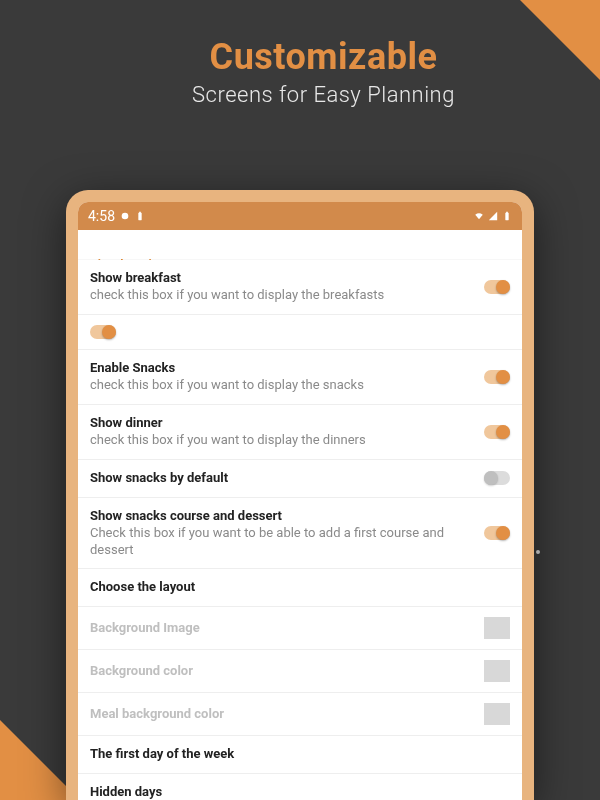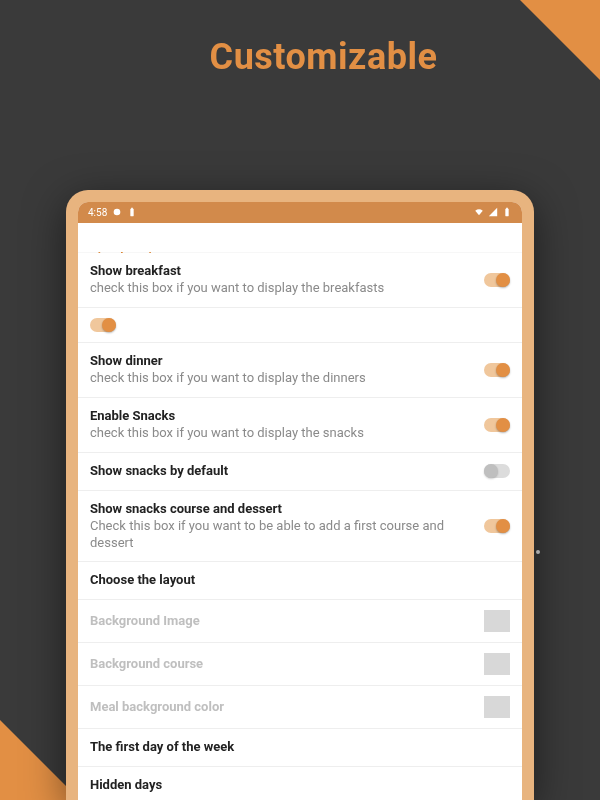--- a/index.html
+++ b/index.html
@@ -56,28 +56,28 @@
   .screen {
     width: 100%;
     height: 100%;
     background: #f6f6f6;
     border-radius: 10px 10px 0 0;
     overflow: hidden;
     display: flex;
     flex-direction: column;
   }
   .statusbar {
-    height: 21px;
+    height: 28px;
     background: #d28a4b;
     display: flex;
     align-items: center;
     justify-content: space-between;
     padding: 0 10px;
     color: #fff;
-    font-size: 10px;
+    font-size: 14px;
   }
   .status-left { display: flex; align-items: center; gap: 5px; }
   .status-right { display: flex; align-items: center; gap: 4px; }
   .appbar {
     height: 30px;
     background: #fff;
     display: flex;
     align-items: center;
     padding: 0 12px;
     border-bottom: 1px solid rgba(0,0,0,0.03);
@@ -148,20 +148,21 @@
   }
 </style>
 </head>
 <body>
 
 <div class="corner-tr"></div>
 <div class="corner-bl"></div>
 
 <div class="promo">
   <div class="promo-title">Customizable</div>
+  <div class="promo-sub">Screens for Easy Planning</div>
 </div>
 
 <div class="tablet">
   <div class="screen">
 
     <div class="statusbar">
       <div class="status-left">
         <span>4:58</span>
         <span>
           <svg class="icon-svg" viewBox="0 0 24 24">
@@ -207,38 +208,38 @@
             <div class="knob"></div>
           </div>
         </div>
         <div class="row">
           <div class="toggle on">
             <div class="knob"></div>
           </div>
         </div>
         <div class="row">
           <div class="txt">
+            <div class="row-title">Enable Snacks</div>
+            <div class="row-sub">check this box if you want to display the snacks</div>
+          </div>
+          <div class="toggle on">
+            <div class="knob"></div>
+          </div>
+        </div>
+        <div class="row">
+          <div class="txt">
             <div class="row-title">Show dinner</div>
             <div class="row-sub">check this box if you want to display the dinners</div>
           </div>
           <div class="toggle on">
             <div class="knob"></div>
           </div>
         </div>
         <div class="row">
           <div class="txt">
-            <div class="row-title">Enable Snacks</div>
-            <div class="row-sub">check this box if you want to display the snacks</div>
-          </div>
-          <div class="toggle on">
-            <div class="knob"></div>
-          </div>
-        </div>
-        <div class="row">
-          <div class="txt">
             <div class="row-title">Show snacks by default</div>
           </div>
           <div class="toggle off">
             <div class="knob"></div>
           </div>
         </div>
         <div class="row">
           <div class="txt">
             <div class="row-title">Show snacks course and dessert</div>
             <div class="row-sub">Check this box if you want to be able to add a first course and dessert</div>
@@ -253,21 +254,21 @@
           </div>
         </div>
         <div class="row disabled">
           <div class="txt">
             <div class="row-title">Background Image</div>
           </div>
           <div class="swatch"></div>
         </div>
         <div class="row disabled">
           <div class="txt">
-            <div class="row-title">Background course</div>
+            <div class="row-title">Background color</div>
           </div>
           <div class="swatch"></div>
         </div>
         <div class="row disabled">
           <div class="txt">
             <div class="row-title">Meal background color</div>
           </div>
           <div class="swatch"></div>
         </div>
         <div class="row">

